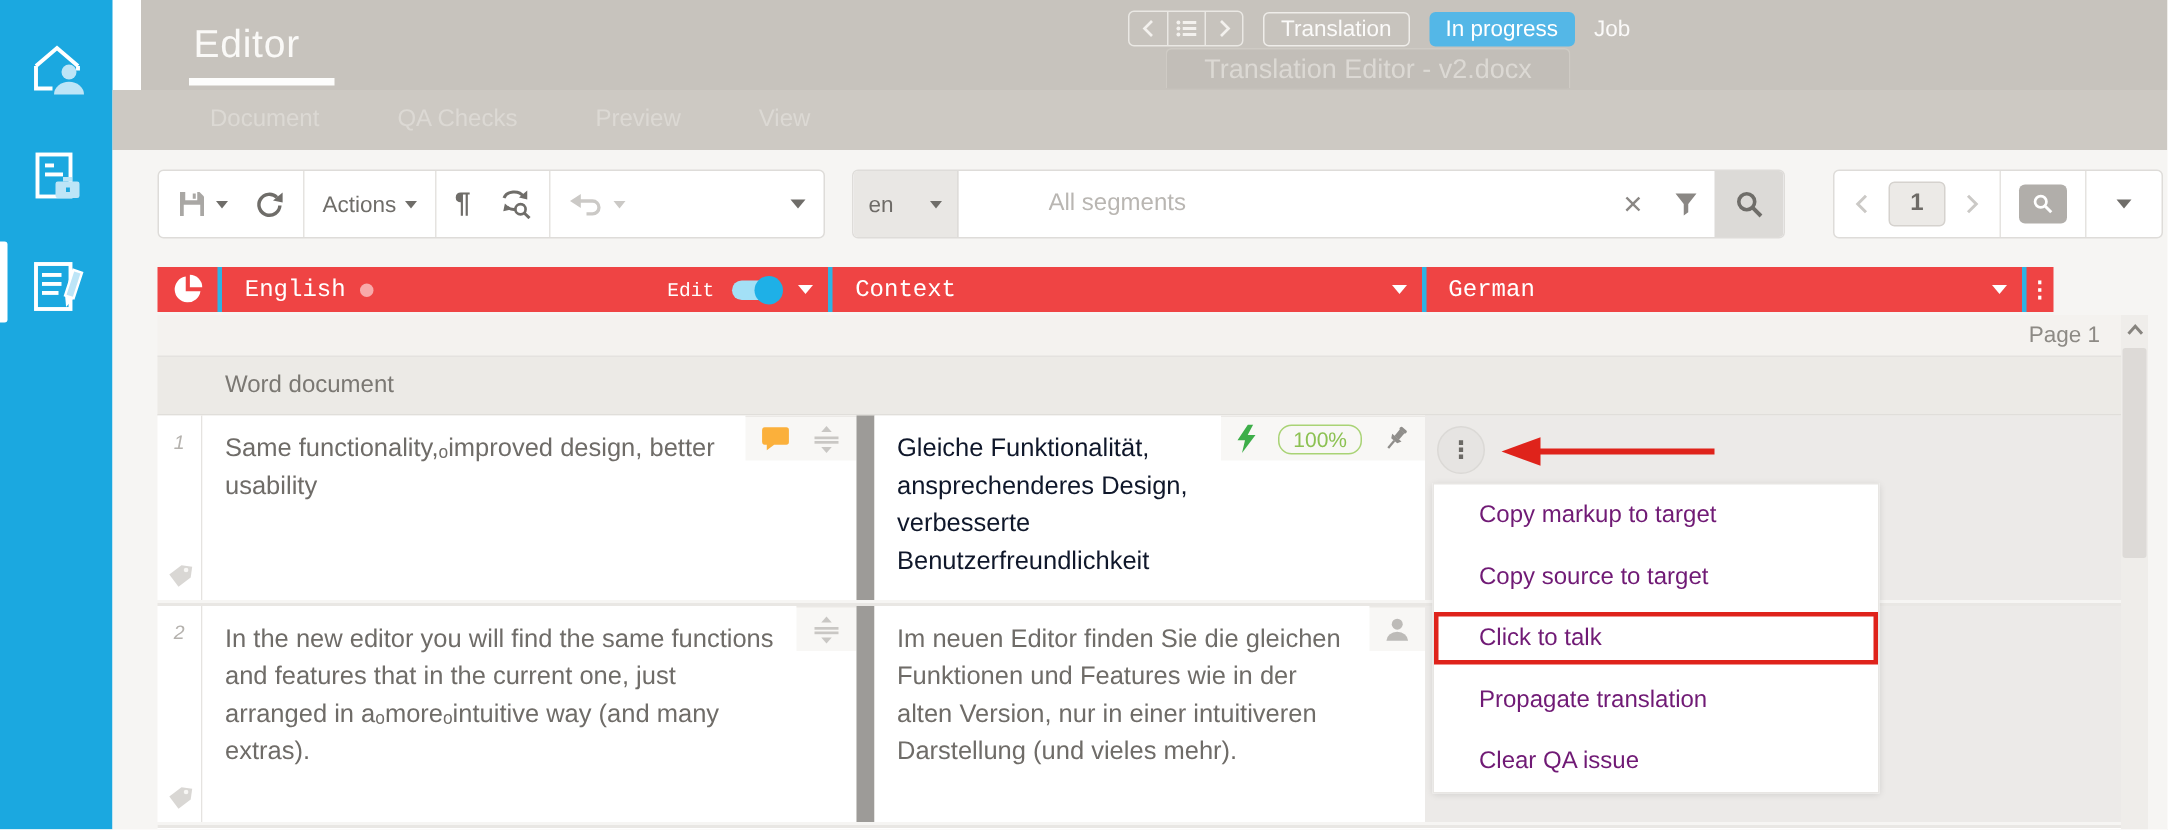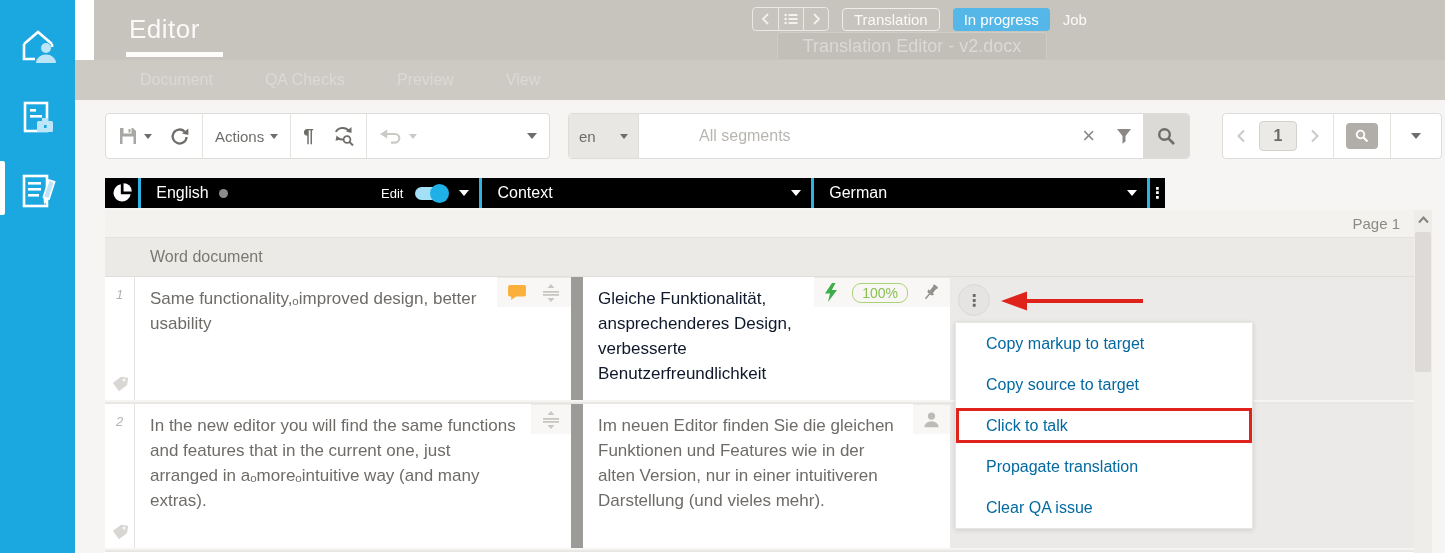--- a/index.html
+++ b/index.html
@@ -49,21 +49,21 @@
   .seg-input::placeholder { color:#B9B6B2; }
   .clear-x { font-size:22px; color:#8A8784; padding:0 10px; cursor:pointer; }
   .filter-btn { padding:0 10px; cursor:pointer; display:flex; }
   .search-btn { height:100%; width:46px; background:#DCDAD7; display:flex; align-items:center; justify-content:center; cursor:pointer; }
 
   .pg-chevron { padding:0 13px; cursor:pointer; display:flex; }
   .page-num-btn { min-width:38px; height:30px; background:#ECEAE7; border:1px solid #D5D2CE; border-radius:4px; display:flex; align-items:center; justify-content:center; font-size:16px; font-weight:bold; color:#6E6B67; cursor:pointer; }
   .mini-search { width:32px; height:26px; background:#B1AEAA; border-radius:4px; display:flex; align-items:center; justify-content:center; cursor:pointer; }
 
   
-  .grid-header { position:absolute; left:30px; top:78px; width:1060px; height:30px; background:#000000; display:flex; color:#fff; }
+  .grid-header { position:absolute; left:30px; top:78px; width:1264px; height:30px; background:#ef4444; display:flex; color:#fff;font-family:Liberation Mono, monospace; }
   .gh-cell { display:flex; align-items:center; height:100%; }
   .gh-cell + .gh-cell { border-left:3px solid #2EB3E3; }
   .gh-pie { width:42px; justify-content:center; cursor:pointer; }
   .gh-source { width:424px; padding:0 10px 0 15px; }
   .gh-target { width:417px; padding:0 10px 0 15px; }
   .gh-context { width:412px; padding:0 10px 0 15px; }
   .gh-dots { width:22px; justify-content:center; font-size:15px; font-weight:bold; cursor:pointer; }
   .gh-label { font-size:16px; }
   .gh-dot { width:9px; height:9px; border-radius:50%; background:rgba(255,255,255,.55); margin-left:10px; }
   .gh-right { margin-left:auto; display:flex; align-items:center; gap:12px; }
@@ -92,21 +92,21 @@
   .cell-footer { height:30px; background:#F8F7F5; border-top:1px solid #EBE9E6; display:flex; align-items:center; padding:0 10px; gap:14px; }
   .cell-footer.right { justify-content:flex-end; }
   .match-badge { border:1px solid #A9D375; color:#8CC152; border-radius:9px; font-size:14px; padding:0 9px; height:20px; display:flex; align-items:center; }
   .push-right { margin-left:auto; }
 
   .dots-btn { position:absolute; left:883px; top:184px; width:32px; height:32px; border-radius:50%; background:#E6E4E2; border:1px solid #DBD9D6; display:flex; align-items:center; justify-content:center; font-size:16px; font-weight:bold; color:#6B6965; cursor:pointer; z-index:5; }
   .red-arrow { position:absolute; left:920px; top:188px; z-index:5; }
 
   
   .context-menu { position:absolute; left:880px; top:222px; width:298px; background:#fff; border:1px solid #E8E6E3; box-shadow:0 1px 5px rgba(0,0,0,.13); z-index:6; }
-  .menu-item { height:41px; display:flex; align-items:center; padding:0 12px 0 30px; font-size:16px; color:#0369a1; cursor:pointer; }
+  .menu-item { height:41px; display:flex; align-items:center; padding:0 12px 0 30px; font-size:16px; color:#701a75; cursor:pointer; }
   .menu-item.highlighted { height:35px; margin:3px 0; border:3px solid #DF231B; padding-left:27px; }
 
   
   .scrollbar { position:absolute; left:1339px; top:110px; width:18px; height:343px; background:#EFEDEA; }
   .scroll-up { width:18px; height:20px; display:flex; align-items:center; justify-content:center; cursor:pointer; }
   .scroll-thumb { position:absolute; left:1px; top:22px; width:16px; height:140px; background:#DDDAD7; border-radius:2px; cursor:pointer; }
 
   svg { display:block; }
 </style>
 </head>

